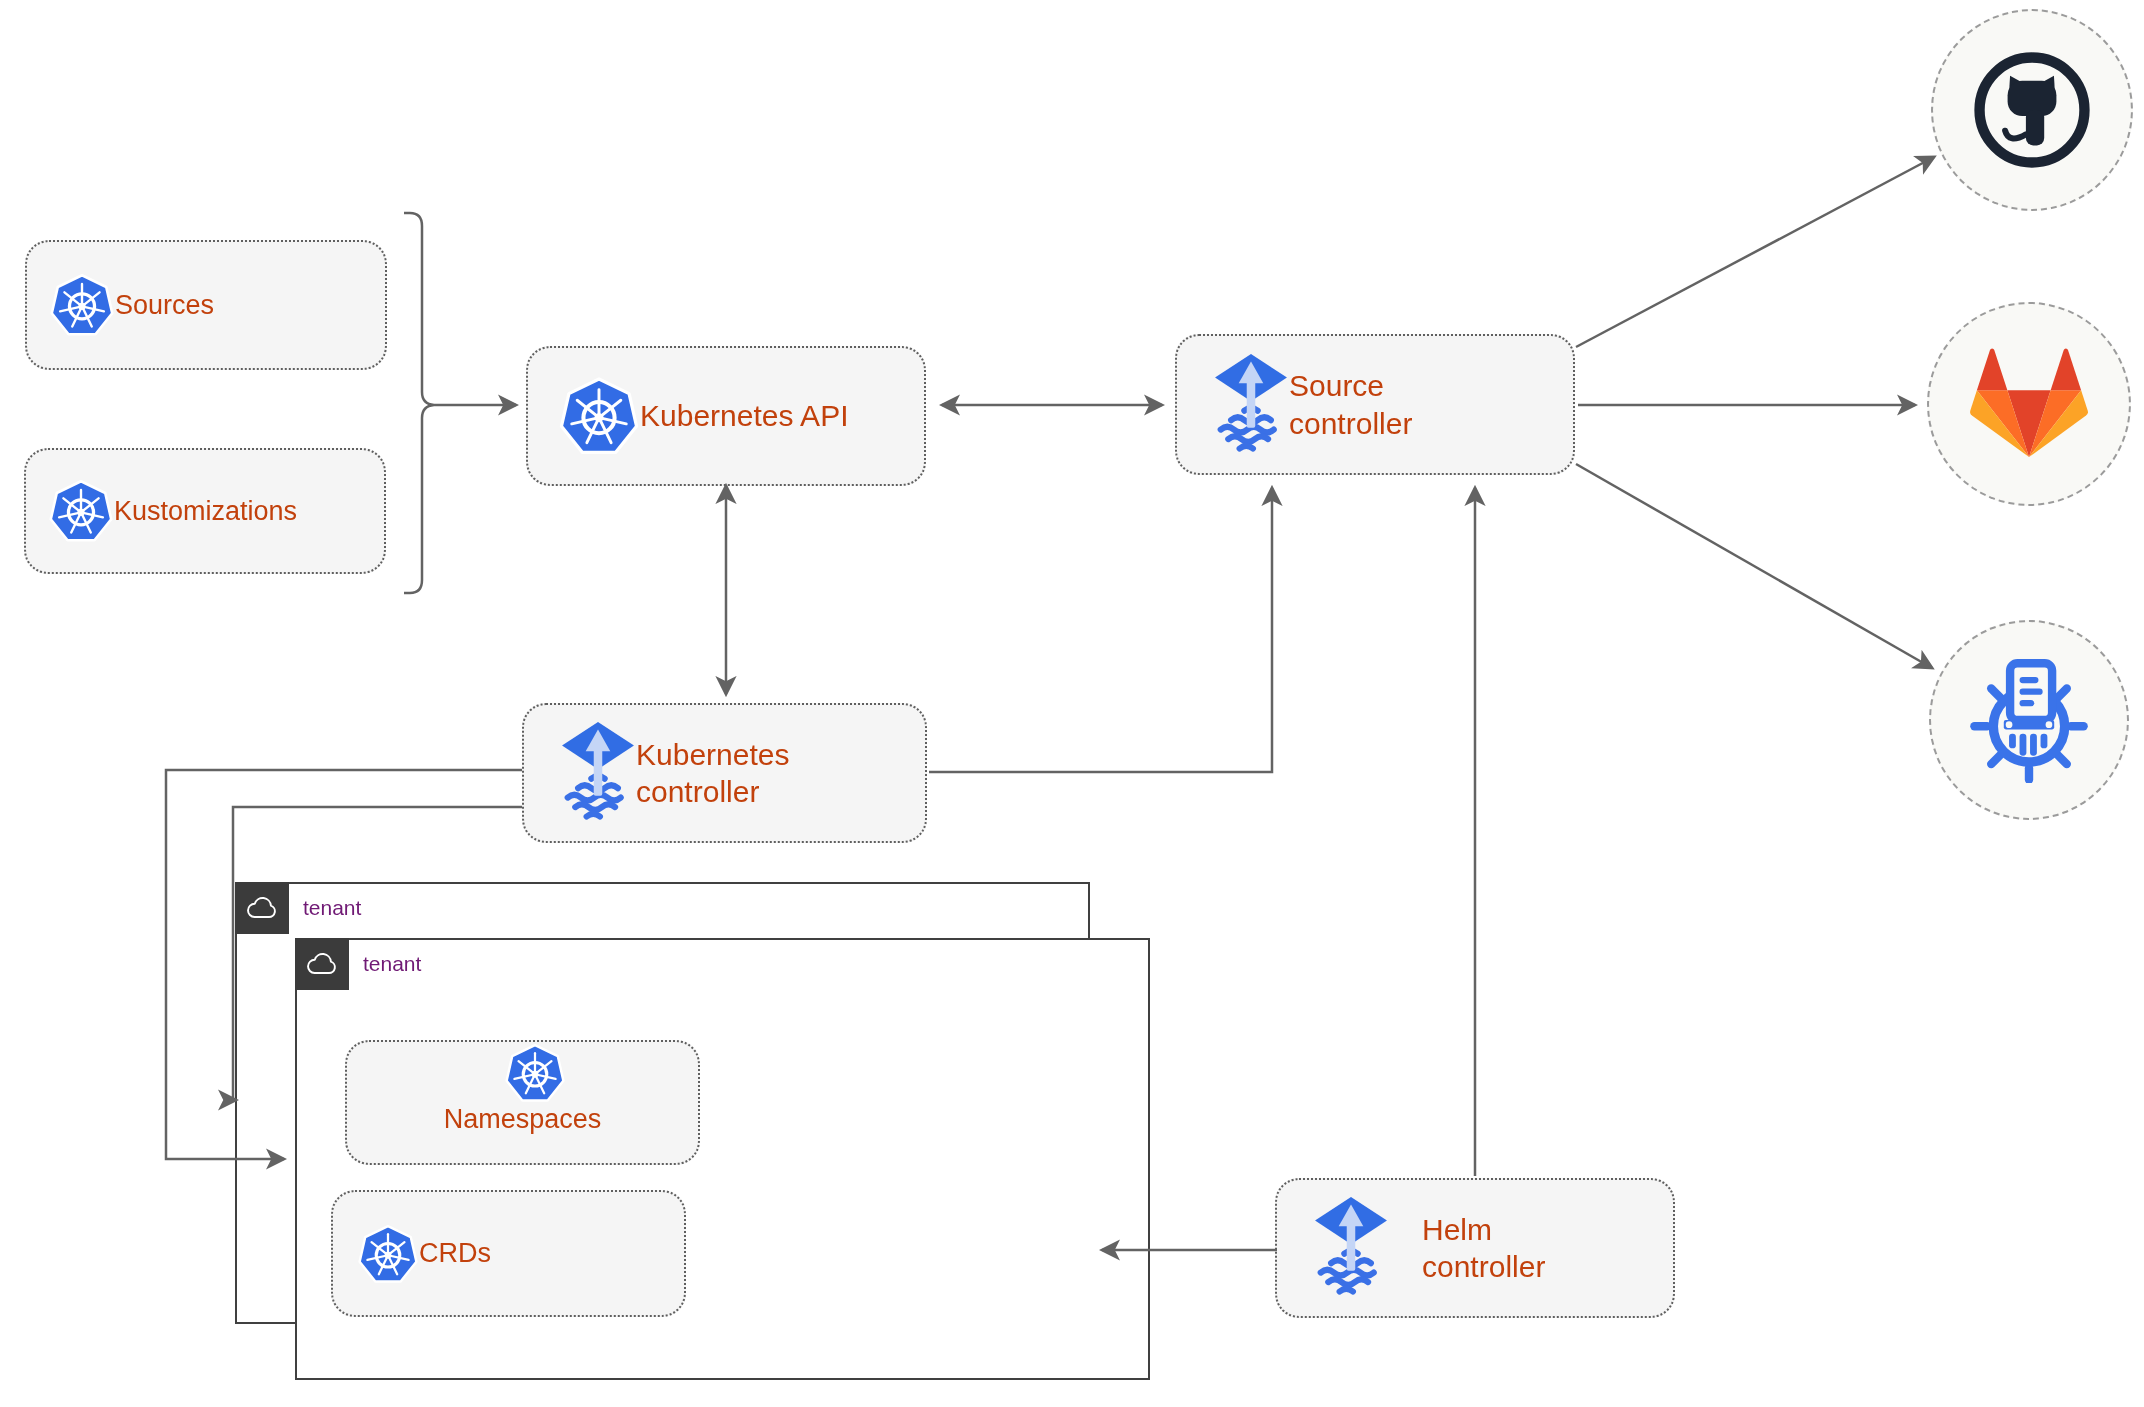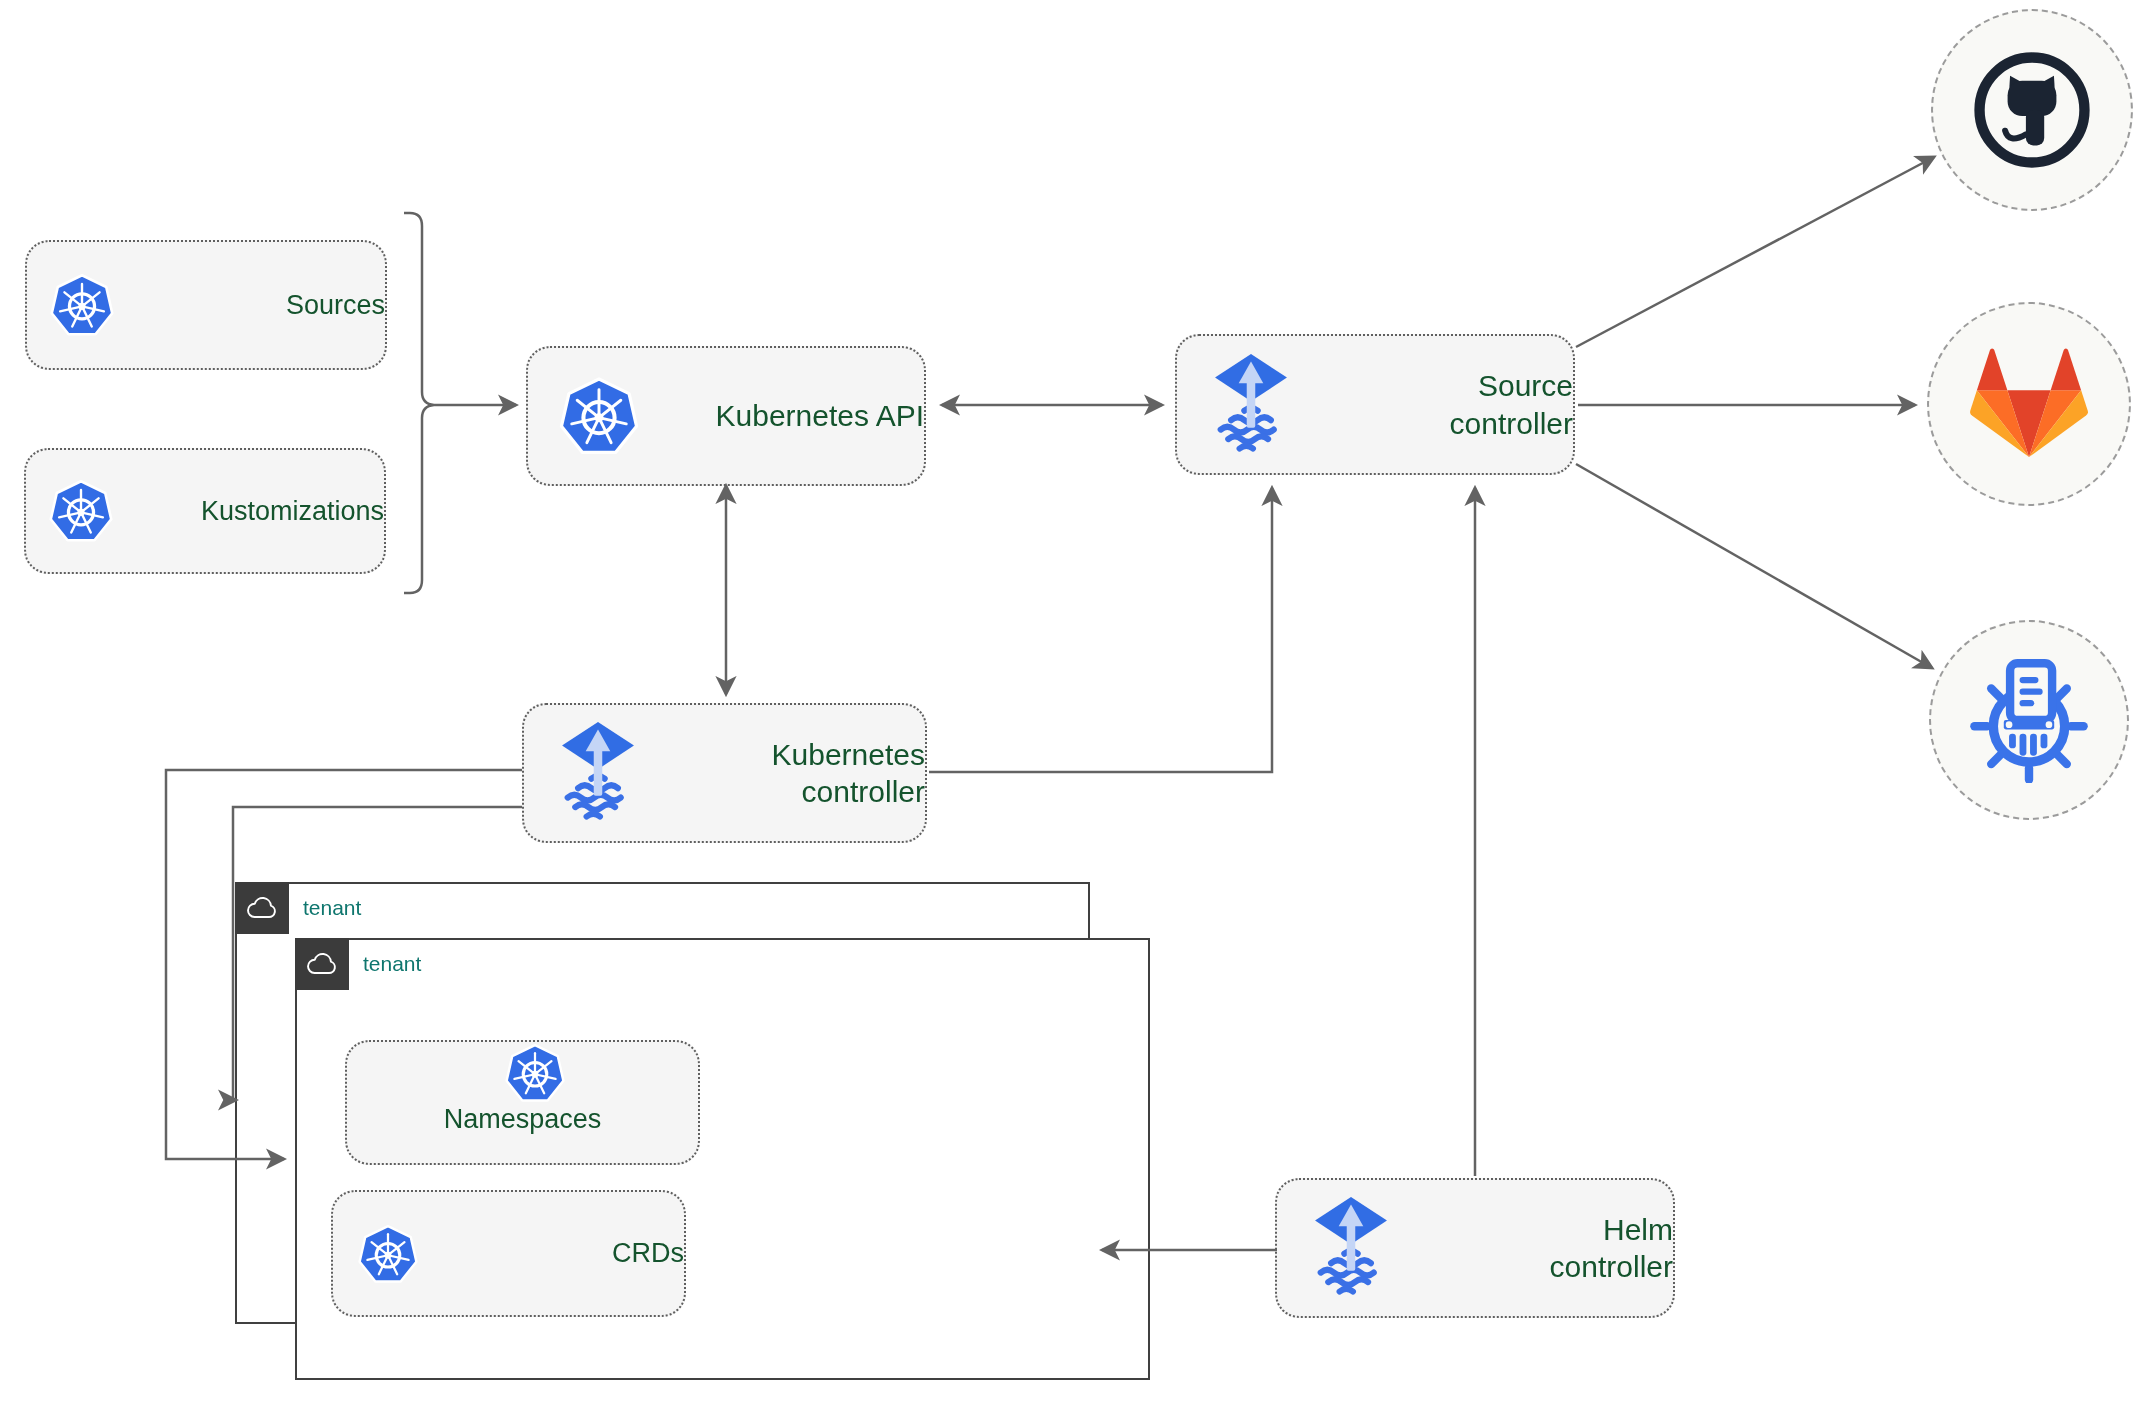--- a/index.html
+++ b/index.html
@@ -6,34 +6,34 @@
   #canvas{
     position:relative;width:2144px;height:1407px;background:#ffffff;overflow:hidden;
     font-family:"Liberation Sans", sans-serif;color:#000;
   }
   
   .node{
     position:absolute;background:#f5f5f5;border:2px dotted #5f5f5f;border-radius:24px;
     display:flex;align-items:center;box-sizing:border-box;
   }
   .node .nicon{flex:0 0 auto;display:flex;align-items:center;justify-content:center;}
-  .node .nlabel{flex:1 1 auto;text-align:right;font-size:27px;color:#14532d;}
+  .node .nlabel{flex:1 1 auto;text-align:left;font-size:27px;color:#c2410c;}
   .node .nlabel.big{font-size:30px;}
   .node .nlabel.wrap{line-height:1.25;}
   .node .nlabel.wrap span{display:inline-block;max-width:190px;}
   
   .tenant{
     position:absolute;background:#ffffff;border:2.5px solid #404040;box-sizing:border-box;
   }
   .tenant-tab{
     position:absolute;left:-2.5px;top:-2.5px;width:54px;height:52px;background:#3b3b3b;
     display:flex;align-items:center;justify-content:center;
   }
   .tenant-label{
-    position:absolute;left:66px;top:12px;font-size:21px;color:#0f766e;
+    position:absolute;left:66px;top:12px;font-size:21px;color:#701a75;
   }
   
   .ext-circle{
     position:absolute;border:2.5px dashed #9b9b9b;border-radius:50%;background:#f9f9f6;
     display:flex;align-items:center;justify-content:center;box-sizing:border-box;
   }
   svg{display:block;}
   #edges{position:absolute;left:0;top:0;pointer-events:none;}
   #defs-holder{position:absolute;width:0;height:0;overflow:hidden;}
 </style>

